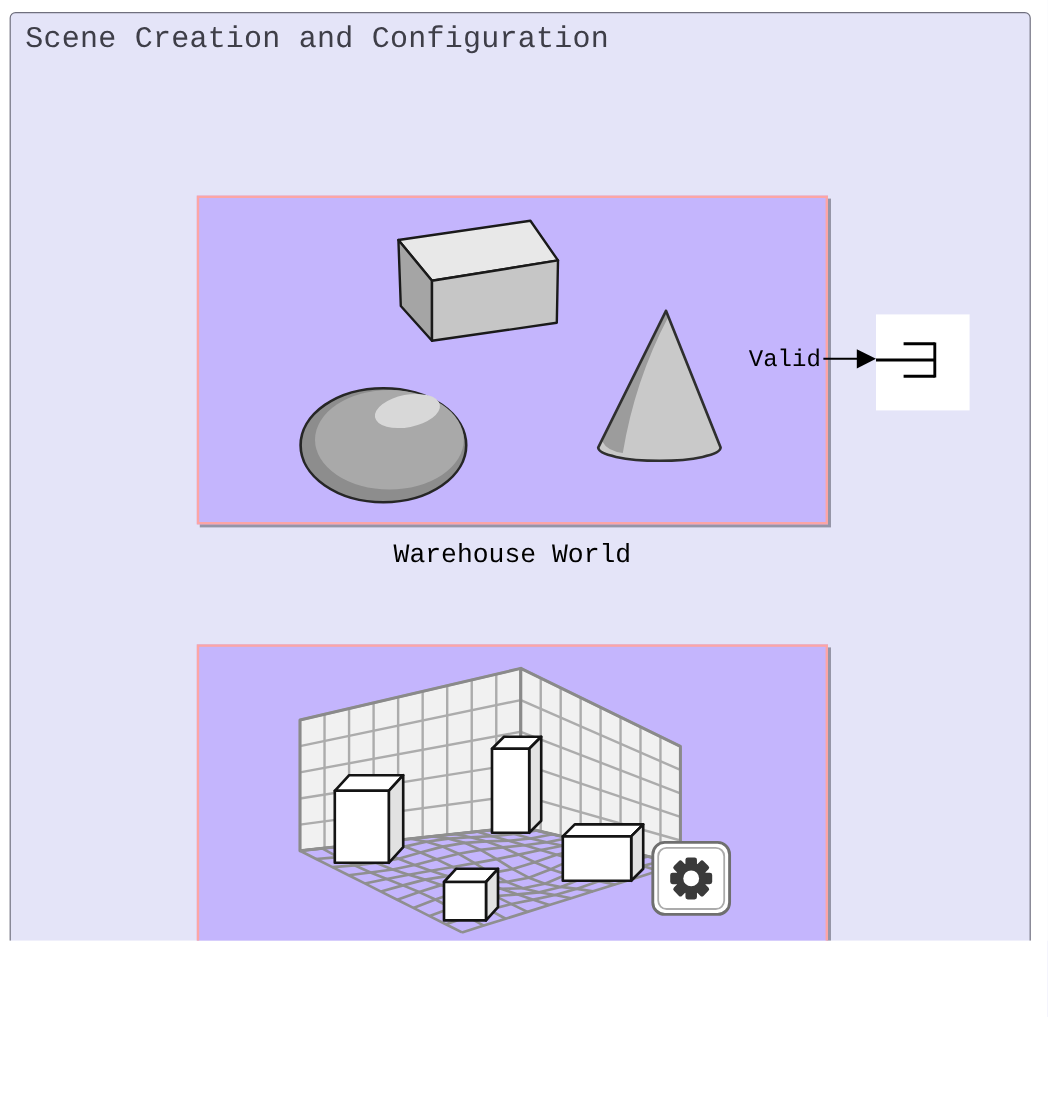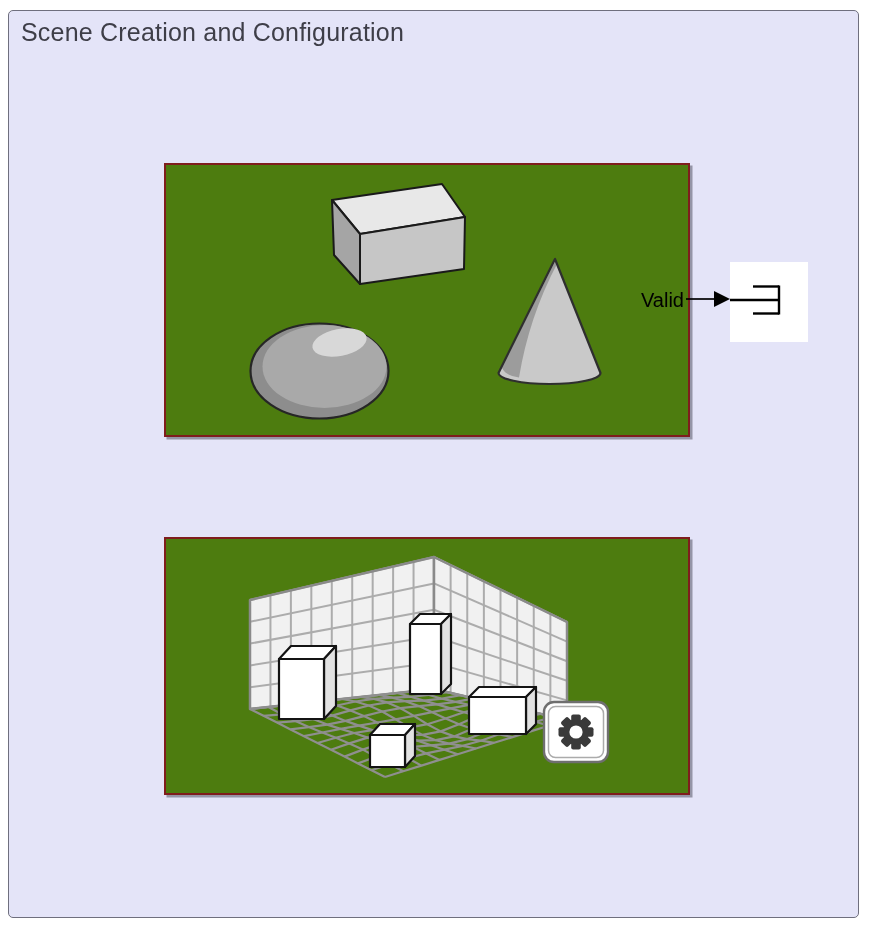--- a/index.html
+++ b/index.html
@@ -1,21 +1,21 @@
 <!DOCTYPE html>
 <html><head>
 <meta charset="utf-8">
 <style>
   html,body{margin:0;padding:0;background:#ffffff;}
-  .page{position:relative;width:873px;height:928px;background:#ffffff;
-        font-family:Liberation Sans, sans-serif;overflow:hidden;}
+  .page{position:relative;width:873px;height:784px;background:#ffffff;
+        font-family:Liberation Mono, monospace;overflow:hidden;}
   .area{position:absolute;left:8px;top:10px;width:849px;height:906px;
         background:#E4E4F8;border:1.5px solid #6F6F7E;border-radius:5px;}
   .area-title{padding:7px 0 0 12px;font-size:25px;color:#3E3E48;letter-spacing:.2px;}
-  .block{position:absolute;background:#4d7c0f;border:2px solid #7f1d1d;
+  .block{position:absolute;background:#c4b5fd;border:2px solid #fca5a5;
          box-shadow:2.5px 2.5px 0 rgba(70,70,85,.5);}
   .block-1{left:164px;top:163px;width:522px;height:270px;}
   .block-2{left:164px;top:537px;width:522px;height:254px;}
   .icon-svg{position:absolute;left:0;top:0;width:100%;height:100%;}
   .port-label{position:absolute;right:4px;top:124px;font-size:20px;color:#000;}
   .block-label{position:absolute;left:164px;width:526px;text-align:center;
                font-size:22px;color:#000;line-height:28px;}
   .label-1{top:449px;}
   .label-2{top:812px;}
   .connector{position:absolute;left:686px;top:286px;}
@@ -46,20 +46,21 @@
       </g>
 
       <g>
         <path d="M389,94 L332.5,208 A51,11 0 0 0 434.5,208 Z" fill="#C9C9C9"></path>
         <path d="M389,96 L336,203 Q340,211 353,212.5 Q363,152 391,99 Z" fill="#9C9C9C"></path>
         <path d="M389,94 L332.5,208 A51,11 0 0 0 434.5,208 Z" fill="none" stroke="#2F2F2F" stroke-width="2.2" stroke-linejoin="round"></path>
       </g>
     </svg>
     <span class="port-label">Valid</span>
   </div>
+  <div class="block-label label-1">Warehouse World</div>
 
   <svg class="connector" width="46" height="28" viewBox="0 0 46 28">
     <line x1="0" y1="13" x2="29" y2="13" stroke="#000" stroke-width="1.7"></line>
     <polygon points="28,5 44,13 28,21" fill="#000"></polygon>
   </svg>
 
   <div class="terminator">
     <svg width="78" height="80" viewBox="0 0 78 80">
       <g stroke="#000" stroke-width="2.4" fill="none">
         <line x1="0" y1="38" x2="49" y2="38"></line>

